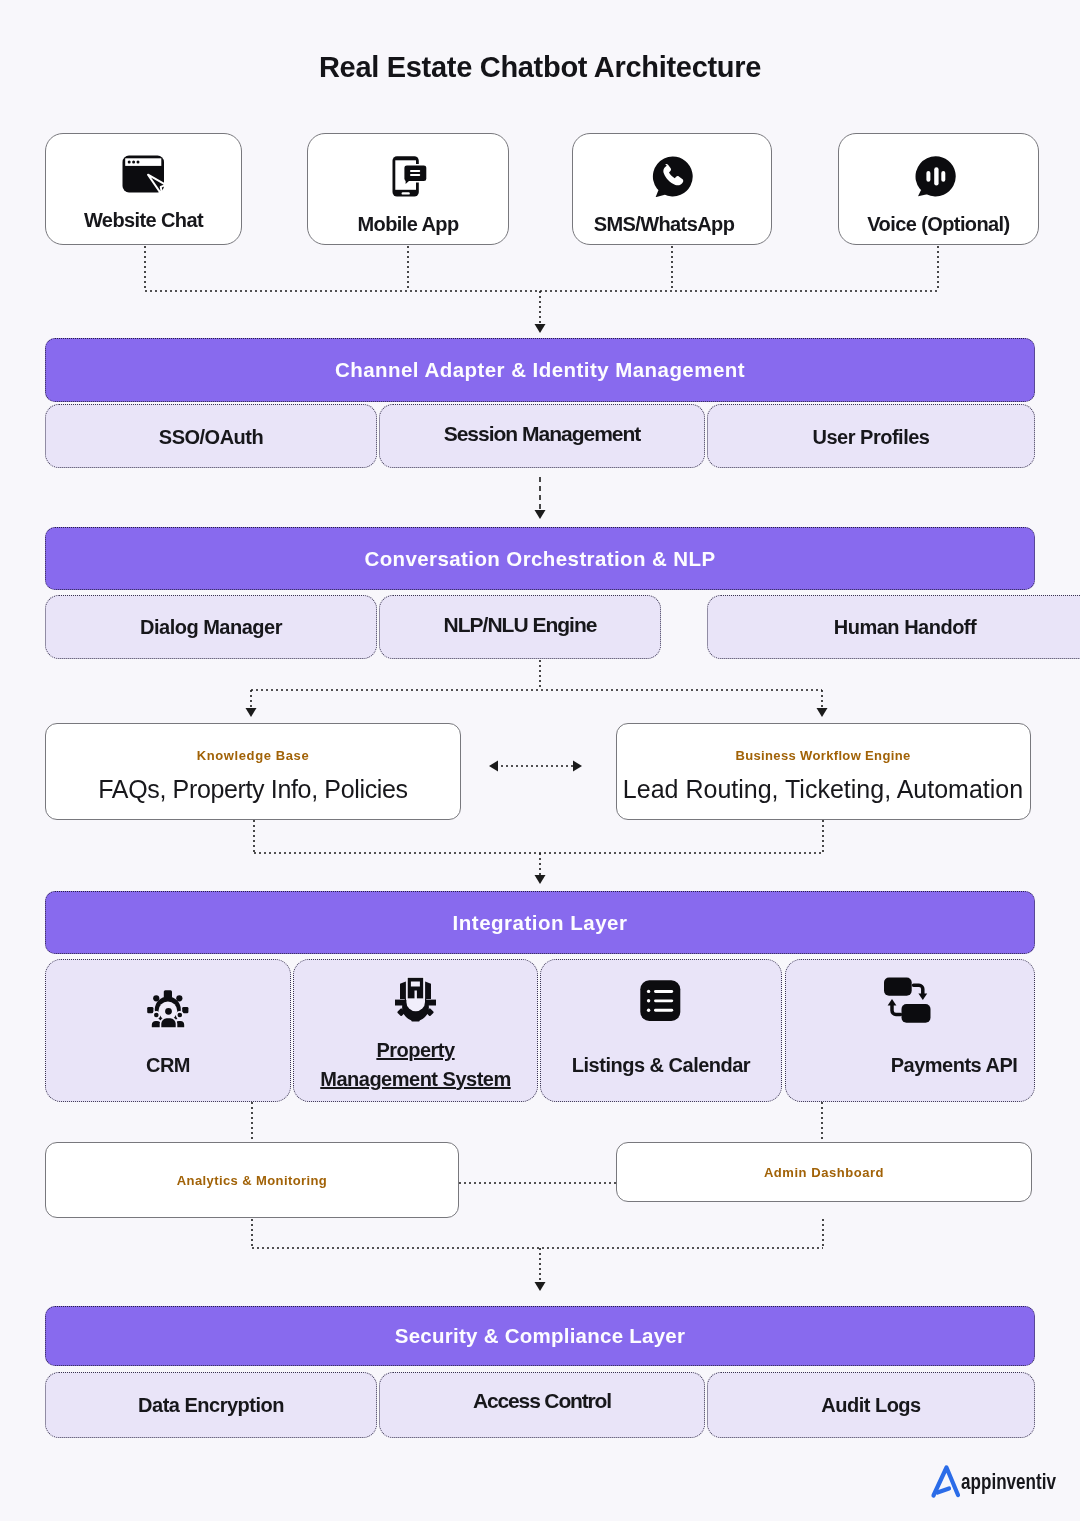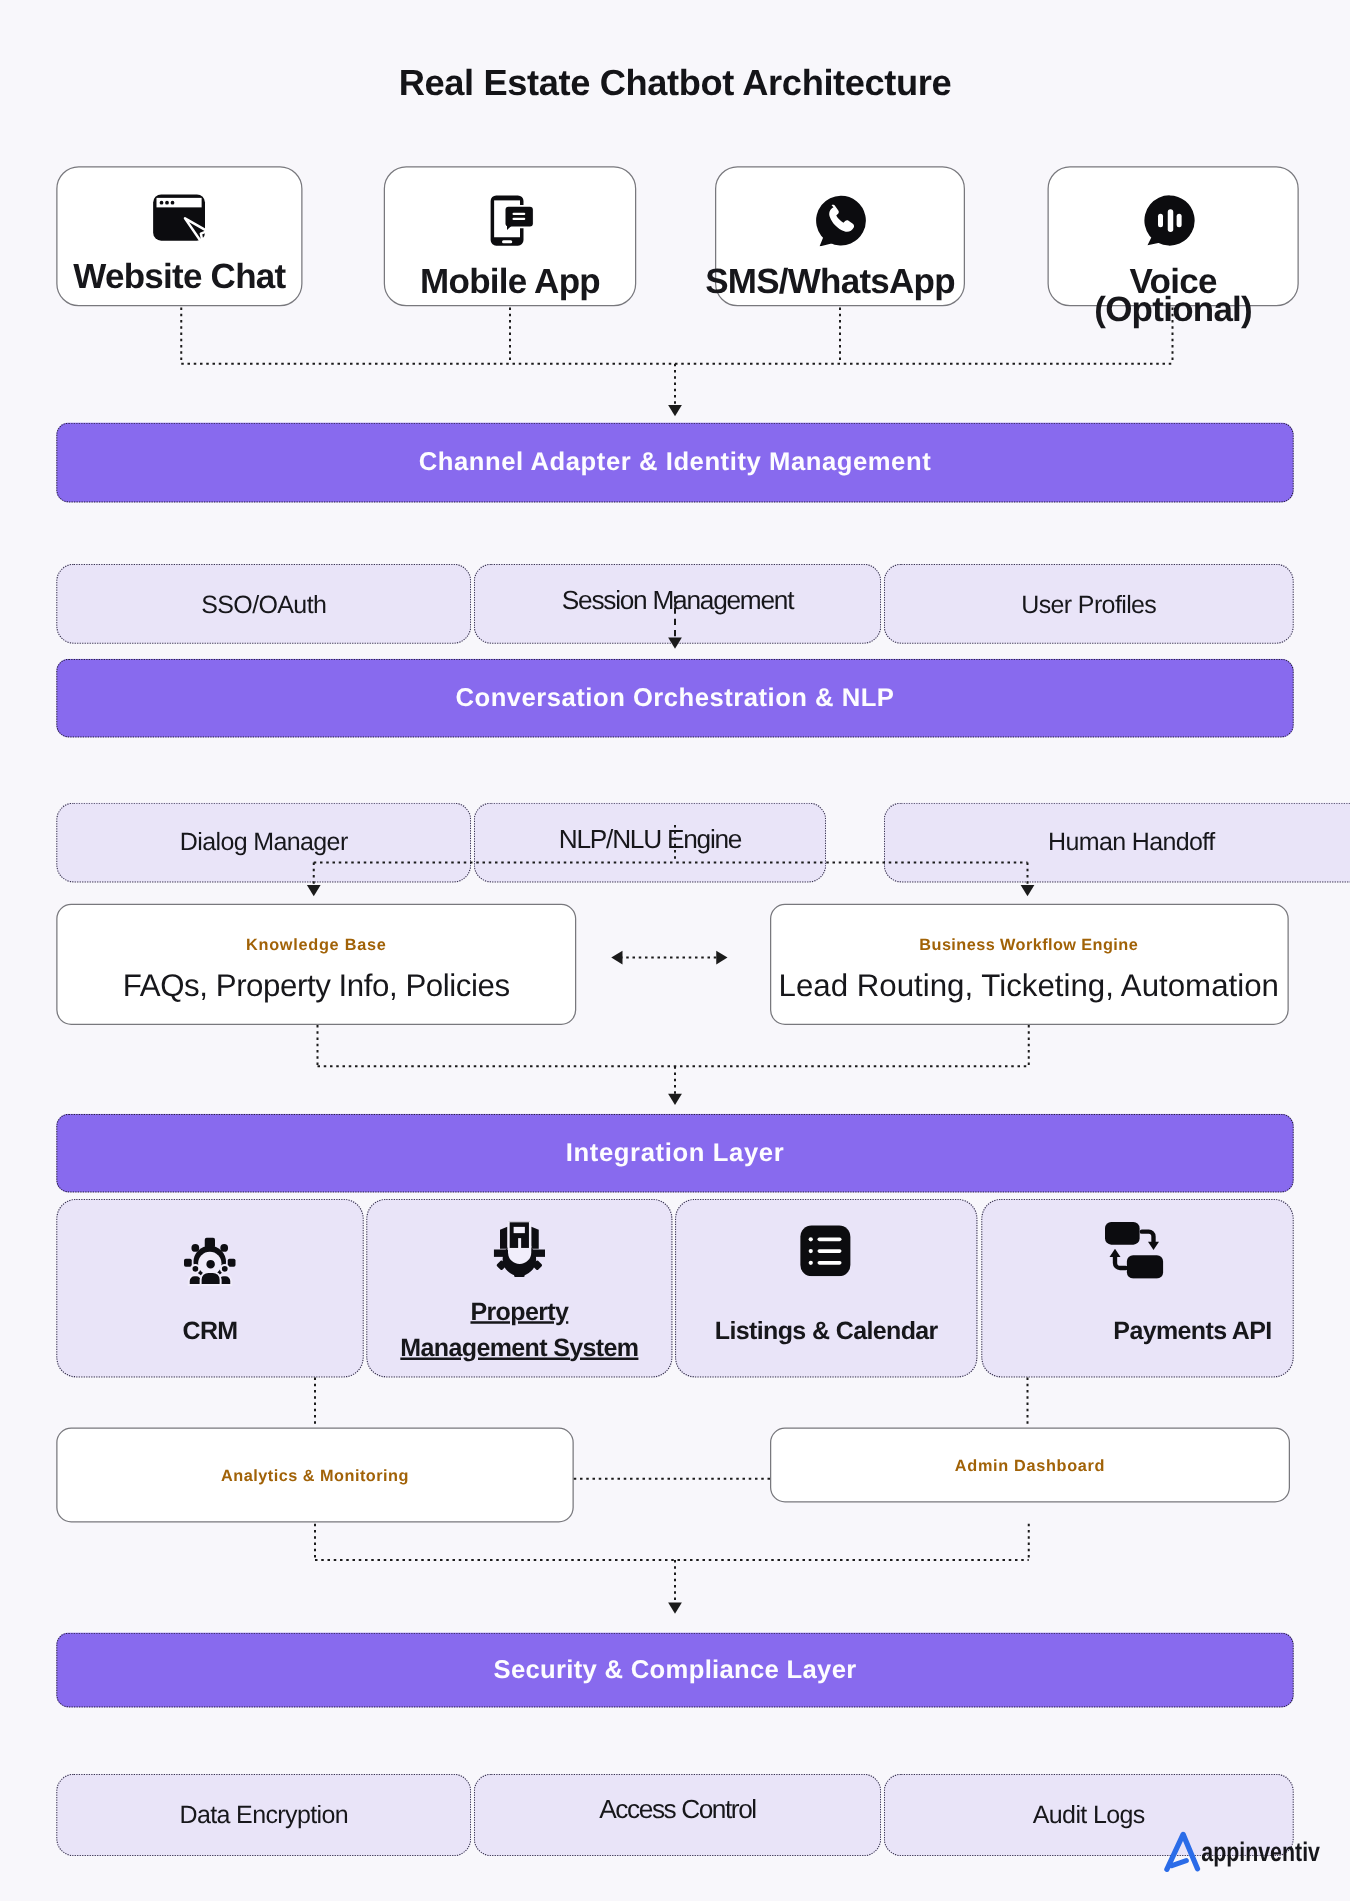--- a/index.html
+++ b/index.html
@@ -2,25 +2,25 @@
 <html><head>
 <meta charset="utf-8">
 <style>
   html,body{margin:0;padding:0;}
   body{width:1080px;height:1521px;position:relative;background:#f8f7fb;
        font-family:"Liberation Sans", sans-serif;overflow:hidden;}
   .abs{position:absolute;}
   .title{left:0;width:1080px;top:50px;text-align:center;font-size:29px;font-weight:bold;color:#141418;letter-spacing:-0.3px;line-height:34px;}
   .wbox{background:#fff;border:1px solid #78787d;border-radius:18px;box-sizing:border-box;}
   .chan{top:133px;height:112px;}
-  .clbl{text-align:center;font-size:28px;font-weight:bold;color:#17171b;letter-spacing:-0.6px;line-height:23px;}
+  .clbl{text-align:center;font-size:20px;font-weight:bold;color:#17171b;letter-spacing:-0.6px;line-height:23px;}
   .bar{left:45px;width:990px;background:#886aee;border:1px dotted #2a2440;border-radius:10px;box-sizing:border-box;
        display:flex;align-items:center;justify-content:center;color:#fdfcff;font-size:20.5px;font-weight:bold;letter-spacing:-0.2px;}
   .sub{background:#e9e4f8;border:1px dotted #3a3550;border-radius:14px;box-sizing:border-box;height:64px;
-       display:flex;align-items:center;justify-content:center;font-size:20px;font-weight:normal;color:#17171b;letter-spacing:-0.5px;margin-top:47px;}
+       display:flex;align-items:center;justify-content:center;font-size:20px;font-weight:bold;color:#17171b;letter-spacing:-0.5px;}
   .big{background:#fff;border:1px solid #78787d;border-radius:12px;box-sizing:border-box;}
   .t1{text-align:center;font-size:13px;font-weight:bold;color:#a16207;letter-spacing:0px;line-height:23px;}
   .t2{text-align:center;font-size:25px;color:#17171b;letter-spacing:-1.1px;line-height:26px;}
   .ibox{background:#e9e4f8;border:1px dotted #3a3550;border-radius:16px;box-sizing:border-box;top:959px;height:143px;}
   .ilbl{text-align:center;font-size:20px;font-weight:bold;color:#17171b;letter-spacing:-0.5px;line-height:28.5px;}
 </style>
 </head>
 <body>
 <div class="abs title">Real Estate Chatbot Architecture</div>
 

